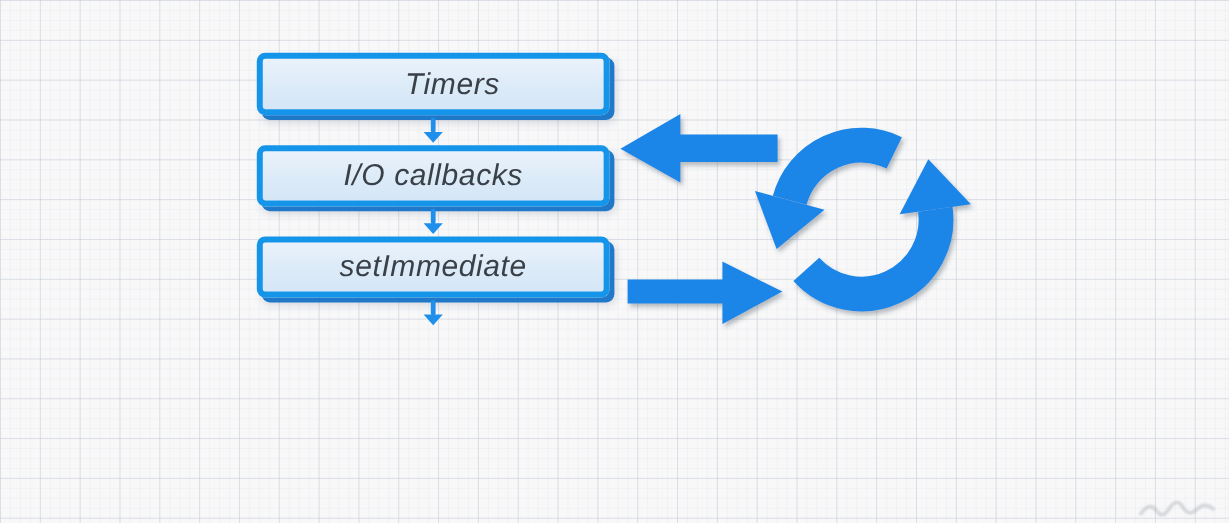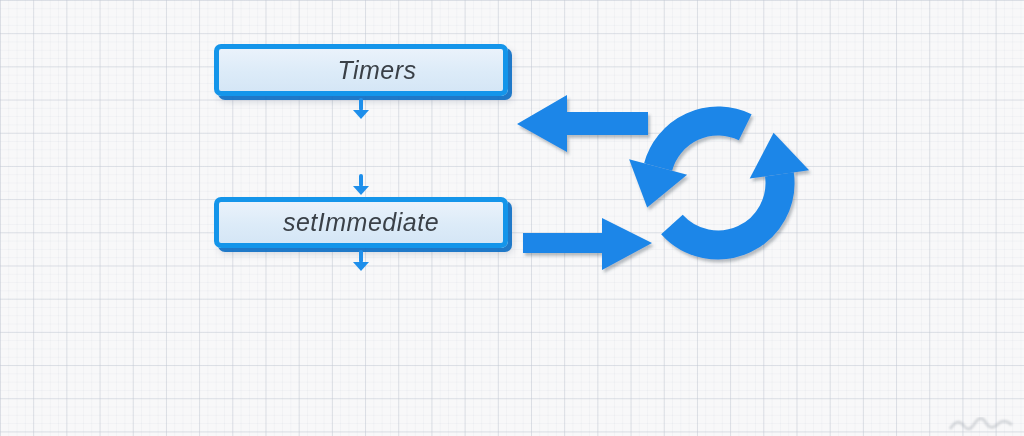--- a/index.html
+++ b/index.html
@@ -47,20 +47,23 @@
   #watermark{opacity:0.38;}
 </style>
 </head>
 <body>
 
 <div id="canvas">
 
   <div class="flow-box" id="box-timers">
     <span>Timers</span>
   </div>
+  <div class="flow-box" id="box-io">
+    <span>I/O callbacks</span>
+  </div>
   <div class="flow-box" id="box-setimmediate">
     <span>setImmediate</span>
   </div>
 
   <div class="connector" id="conn-1">
     <div class="shaft"></div>
     <div class="head"></div>
   </div>
   <div class="connector" id="conn-2">
     <div class="shaft"></div>

